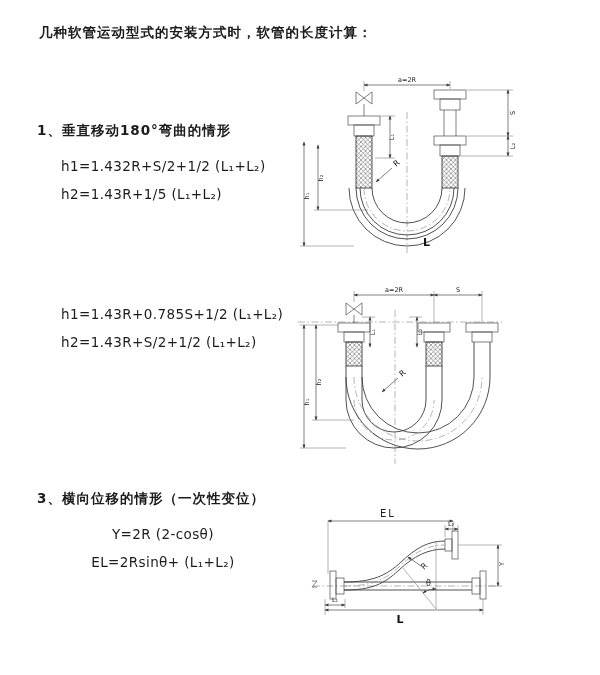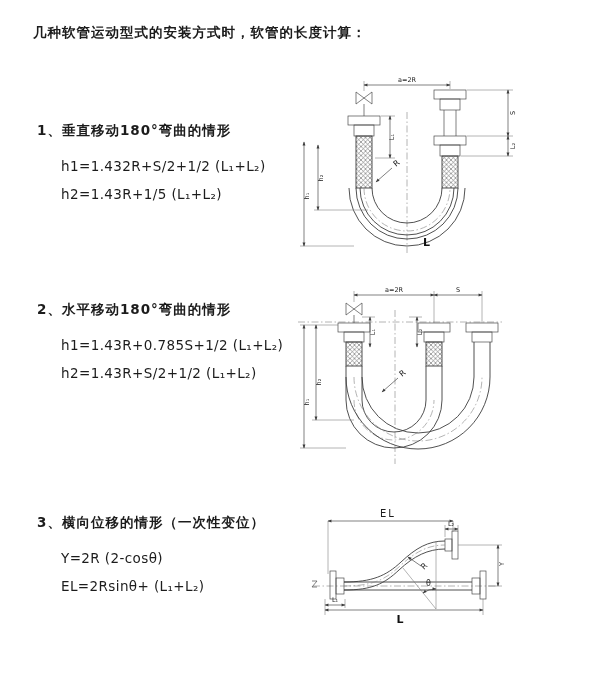--- a/index.html
+++ b/index.html
@@ -1,18 +1,18 @@
 <!DOCTYPE html>
 <html><head>
 <meta charset="utf-8">
 <style>
   html,body{margin:0;padding:0;background:#e9e9e9;}
   #page{position:relative;width:600px;height:675px;background:#ffffff;overflow:hidden;
         font-family:"DejaVu Sans","Liberation Sans",sans-serif;color:#1c1c1c;}
-  .title{position:absolute;left:33px;top:24px;font-size:13.5px;font-weight:bold;letter-spacing:1px;}
+  .title{position:absolute;left:39px;top:24px;font-size:13.5px;font-weight:bold;letter-spacing:1px;}
   .section{position:absolute;left:37px;}
   .sec-head{font-size:13.5px;font-weight:bold;letter-spacing:1px;margin:0 0 13px 0;}
   .formula{font-size:13.5px;letter-spacing:0.4px;margin:0 0 0 24px;line-height:27.5px;white-space:pre;}
   .diag{position:absolute;}
   
   .tube{stroke:#3d3d3d;stroke-width:0.9;fill:none;}
   .thin{stroke:#4a4a4a;stroke-width:0.7;fill:none;}
   .dim{stroke:#4a4a4a;stroke-width:0.7;fill:none;}
   .ext{stroke:#767676;stroke-width:0.55;fill:none;}
   .cl{stroke:#8b8b8b;stroke-width:0.65;fill:none;stroke-dasharray:7 2.5 1.5 2.5;}
@@ -40,26 +40,25 @@
 
   <div class="title">几种软管运动型式的安装方式时，软管的长度计算：</div>
 
   <div class="section" style="top:106px;margin-top:16px;">
     <p class="sec-head">1、垂直移动180°弯曲的情形</p>
     <p class="formula">h1=1.432R+S/2+1/2 (L₁+L₂)</p>
     <p class="formula">h2=1.43R+1/5 (L₁+L₂)</p>
   </div>
 
   <div class="section" style="top:301px;">
-    <p class="sec-head">2、水平移动180°弯曲的情形</p>
     <p class="formula">h1=1.43R+0.785S+1/2 (L₁+L₂)</p>
     <p class="formula">h2=1.43R+S/2+1/2 (L₁+L₂)</p>
   </div>
 
-  <div class="section" style="top:514px;">
+  <div class="section" style="top:490px;text-align:center;">
     <p class="sec-head">3、横向位移的情形（一次性变位）</p>
     <p class="formula">Y=2R (2-cosθ)</p>
     <p class="formula">EL=2Rsinθ+ (L₁+L₂)</p>
   </div>
 
   <svg class="diag" style="left:298px;top:70px;" width="290" height="188" viewBox="0 0 290 188">
 
     <line class="cl" x1="109" y1="42" x2="109" y2="183"></line>
 
     <g class="thin">

